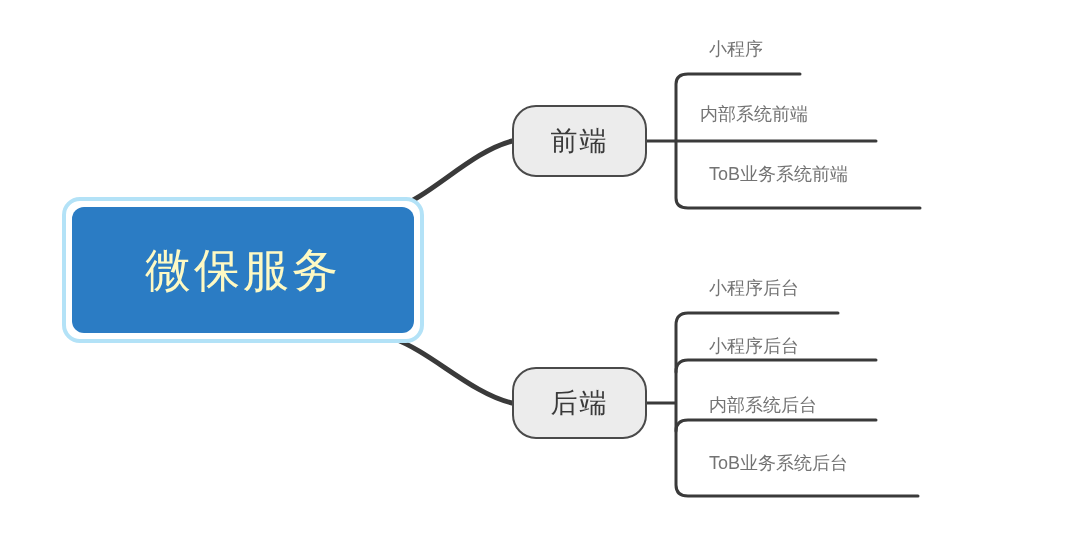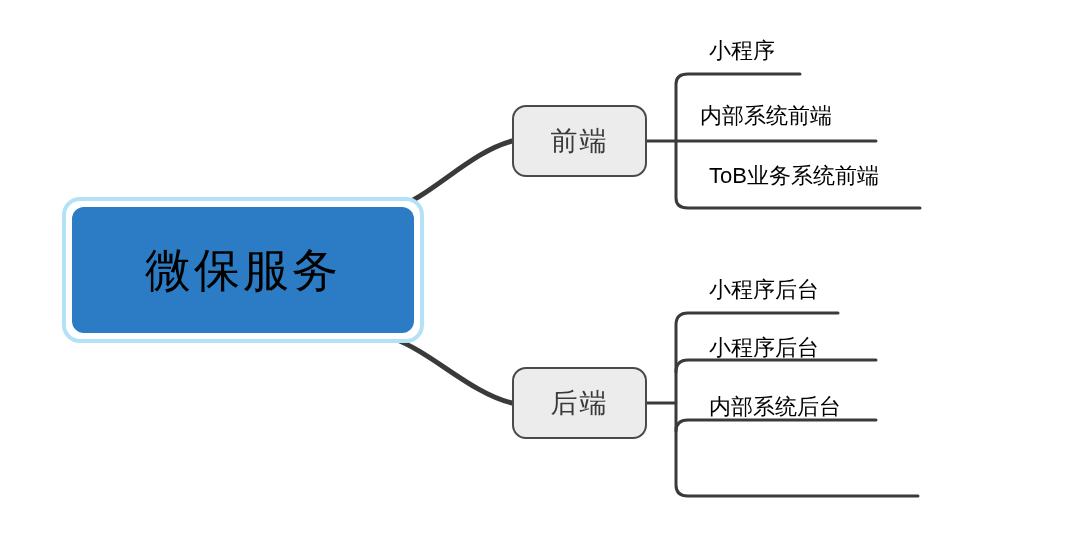--- a/index.html
+++ b/index.html
@@ -8,31 +8,31 @@
   #stage{position:relative;width:1080px;height:546px;background:#ffffff;}
   #wires{position:absolute;left:0;top:0;width:1080px;height:546px;}
 
   .node{position:absolute;box-sizing:border-box;display:flex;
         align-items:center;justify-content:center;}
 
   .root-halo{left:62px;top:197px;width:362px;height:146px;
         border:4px solid #b3e2f7;border-radius:18px;background:#ffffff;}
   .root-box{left:72px;top:207px;width:342px;height:126px;
         background:#2b7cc4;border-radius:12px;}
-  .root-label{color:#000000;font-size:46px;letter-spacing:3px;
+  .root-label{color:#fef9c3;font-size:46px;letter-spacing:3px;
         line-height:1;white-space:nowrap;}
 
   .branch-box{width:135px;height:72px;background:#ececec;
-        border:2px solid #4a4a4a;border-radius:14px;}
+        border:2px solid #4a4a4a;border-radius:24px;}
   .branch-front{left:512px;top:105px;}
   .branch-back{left:512px;top:367px;justify-content:center;}
   .branch-label{color:#3a3a3a;font-size:27px;letter-spacing:2px;
         white-space:nowrap;}
 
-  .leaf{position:absolute;color:#000000;font-size:22px;
+  .leaf{position:absolute;color:#737373;font-size:18px;
         white-space:nowrap;line-height:1;}
 </style>
 </head>
 <body>
 
 <div id="stage">
 
   <svg id="wires" viewBox="0 0 1080 546" xmlns="http://www.w3.org/2000/svg">
 
     <path d="M 392,210 C 432,196 470,152 512,141" fill="none" stroke="#3a3a3a" stroke-width="5" stroke-linecap="round"></path>
@@ -64,14 +64,15 @@
     <span class="branch-label">后端</span>
   </div>
 
   <div class="leaf" style="left:709px;top:40px;">小程序</div>
   <div class="leaf" style="left:700px;top:105px;">内部系统前端</div>
   <div class="leaf" style="left:709px;top:165px;">ToB业务系统前端</div>
 
   <div class="leaf" style="left:709px;top:279px;">小程序后台</div>
   <div class="leaf" style="left:709px;top:337px;">小程序后台</div>
   <div class="leaf" style="left:709px;top:396px;">内部系统后台</div>
+  <div class="leaf" style="left:709px;top:454px;">ToB业务系统后台</div>
 
 </div>
 
 </body></html>

